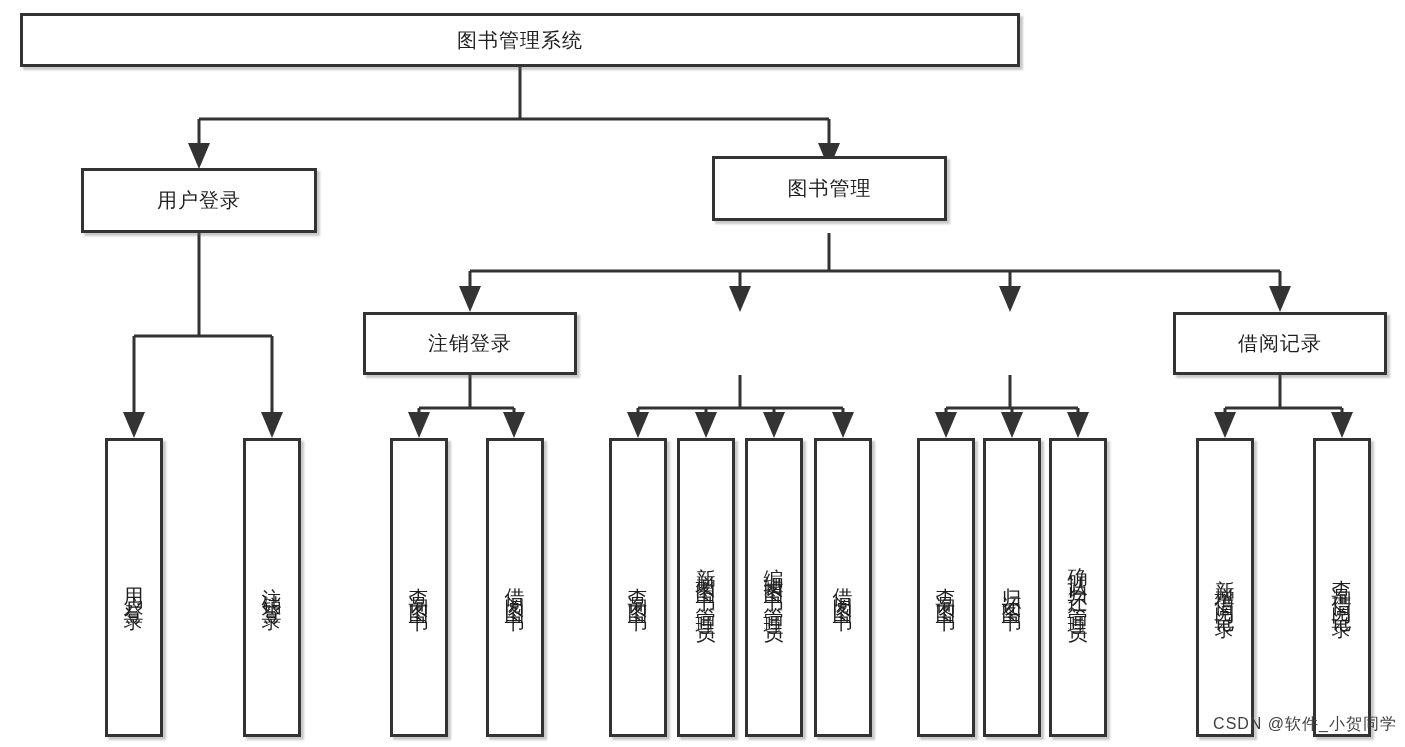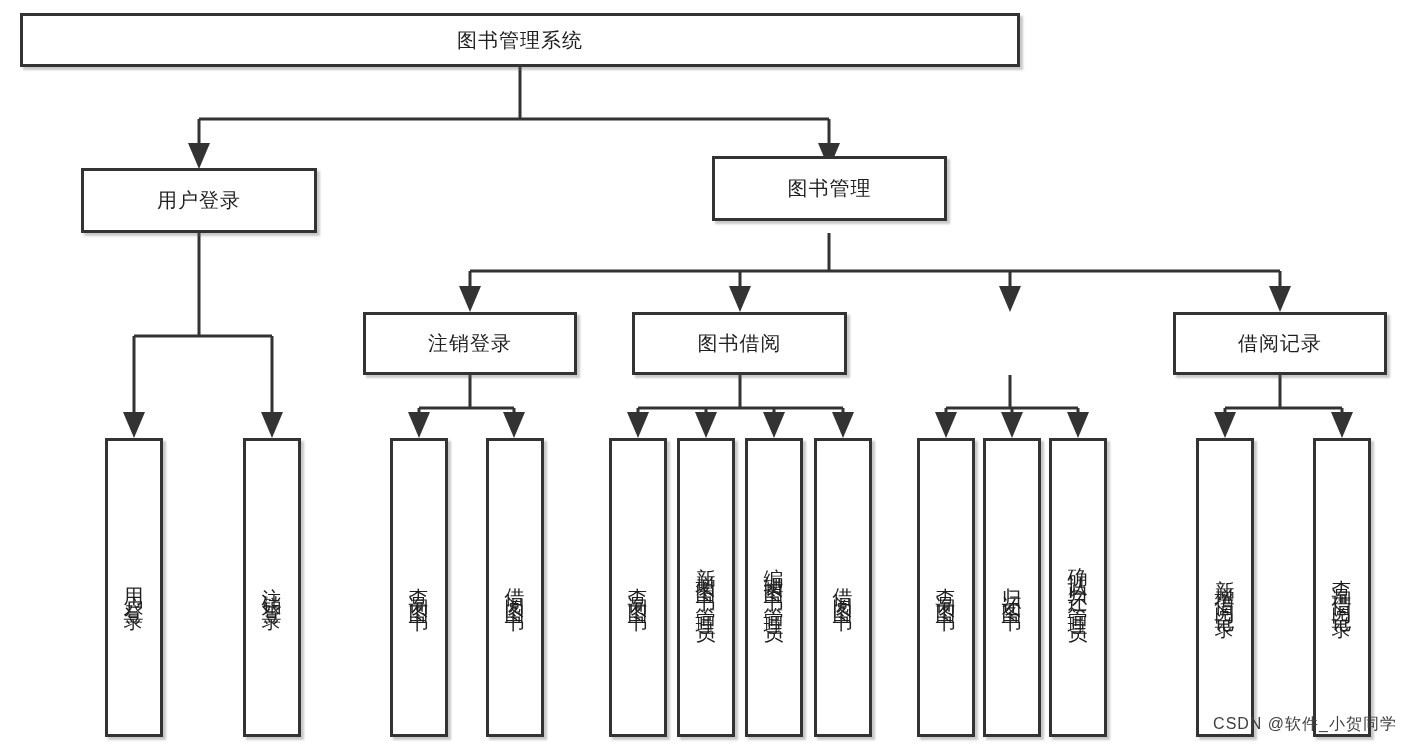--- a/index.html
+++ b/index.html
@@ -94,23 +94,20 @@
   <div class="node" style="left:81px;top:168px;width:236px;height:65px">
     <span>用户登录</span>
   </div>
   <div class="node" style="left:712px;top:156px;width:235px;height:65px">
     <span>图书管理</span>
   </div>
 
   <div class="node" style="left:363px;top:312px;width:214px;height:63px">
     <span>注销登录</span>
   </div>
-  <div class="node" style="left:632px;top:312px;width:215px;height:63px">
-    <span>图书借阅</span>
-  </div>
   <div class="node" style="left:1173px;top:312px;width:214px;height:63px">
     <span>借阅记录</span>
   </div>
 
   <div class="node v" style="left:105px;top:438px;width:58px;height:299px">
     <span>用户登录</span>
   </div>
   <div class="node v" style="left:243px;top:438px;width:58px;height:299px">
     <span>注销登录</span>
   </div>

